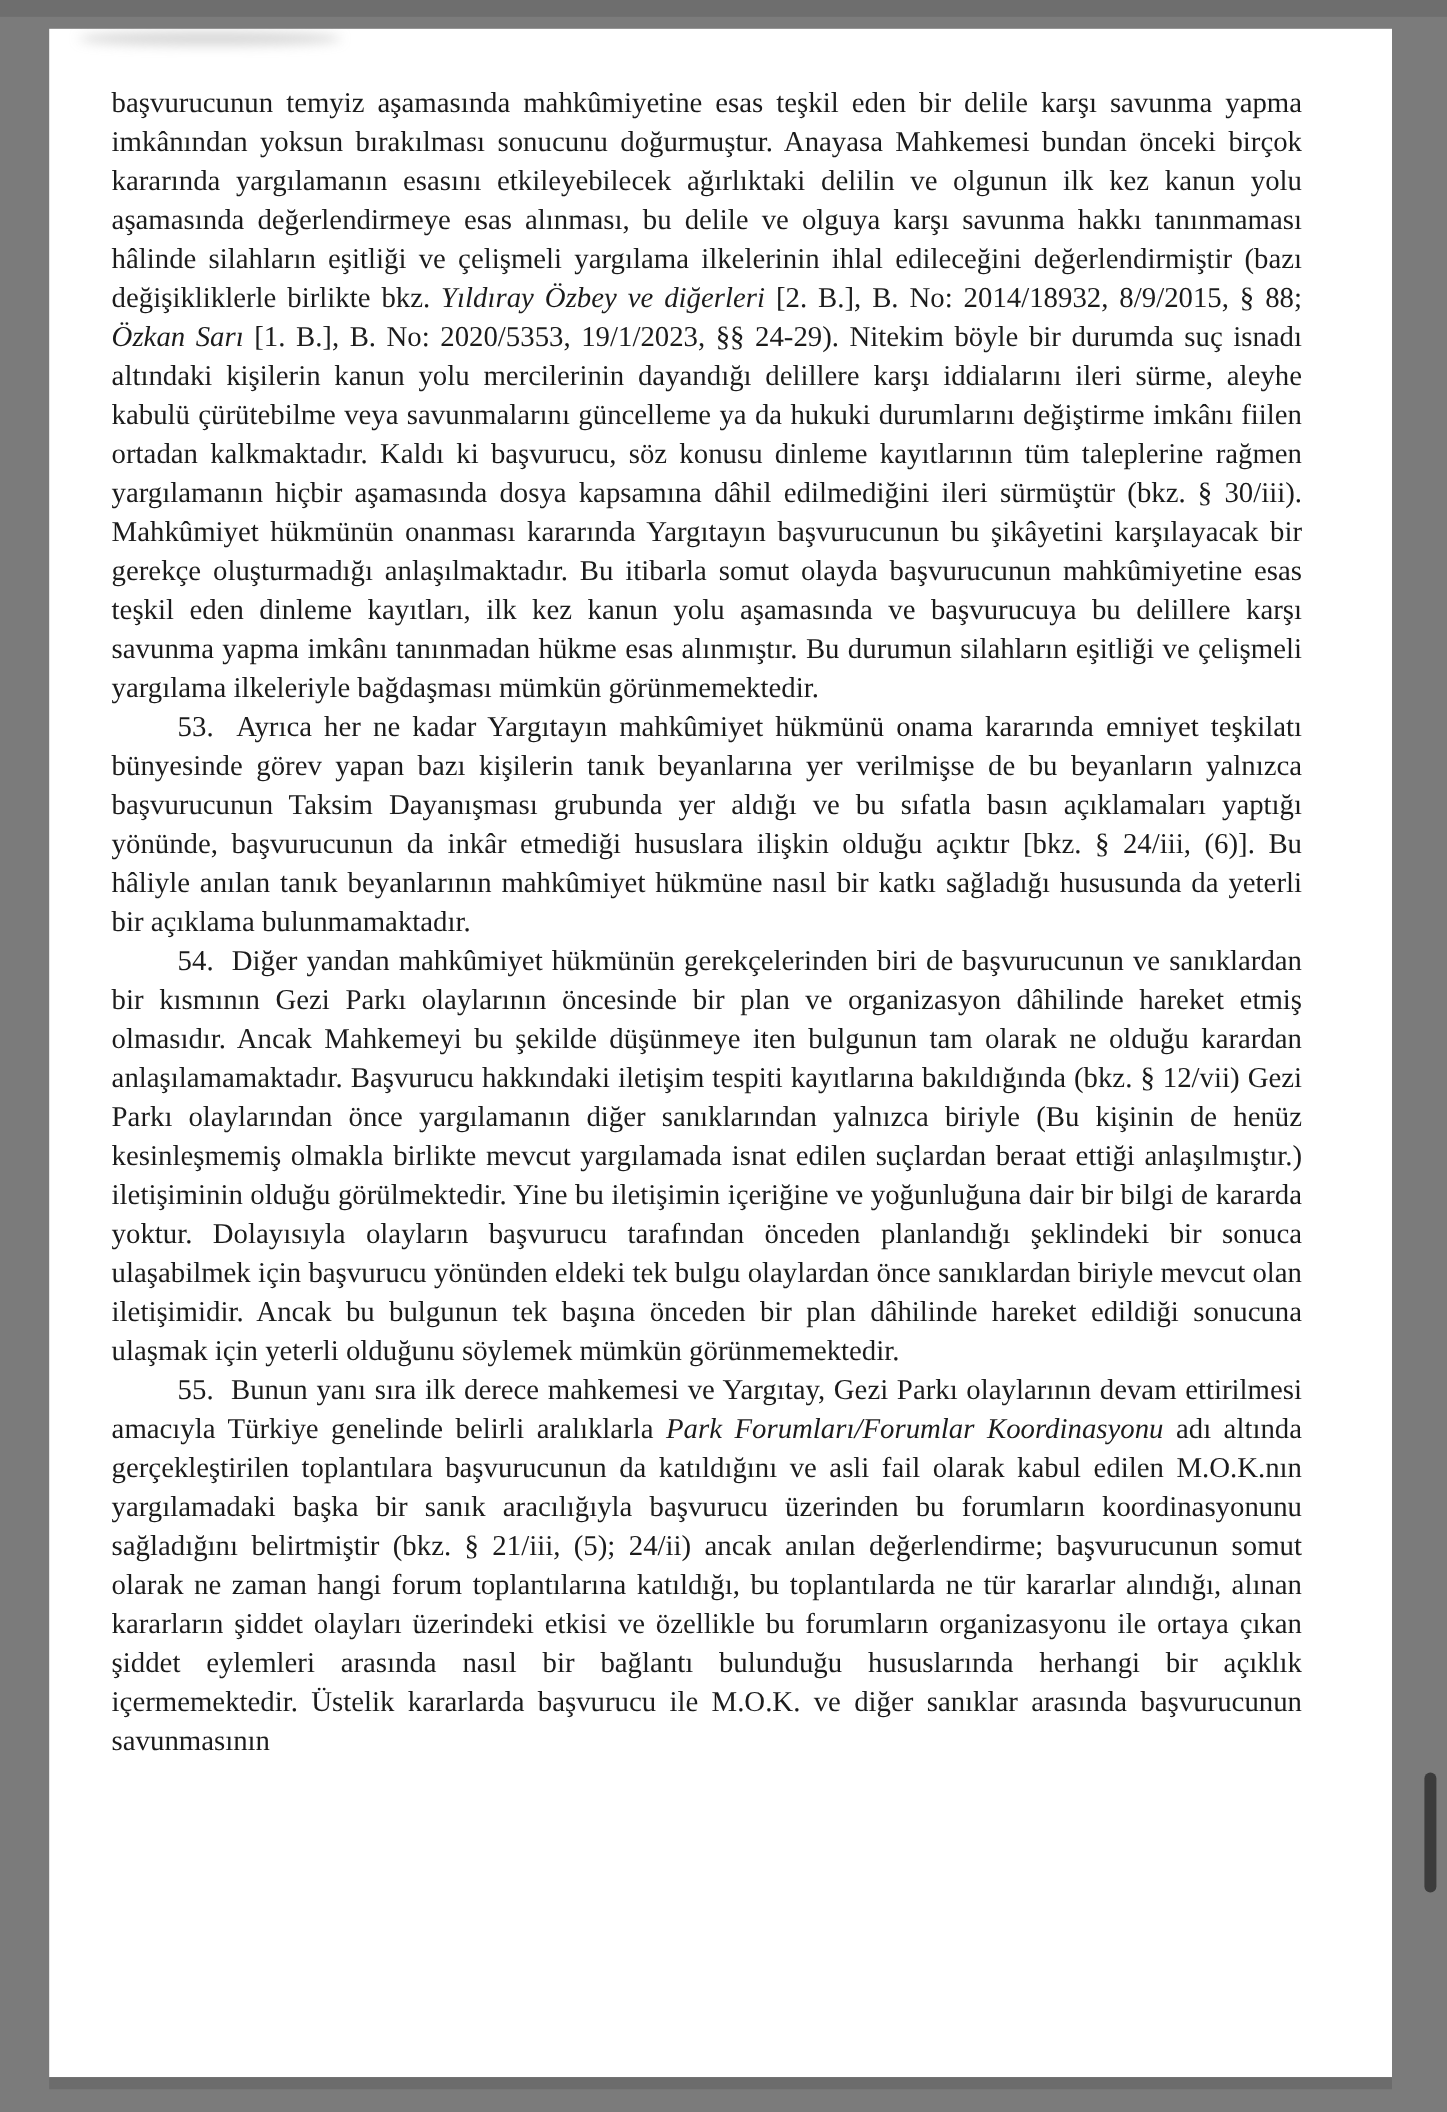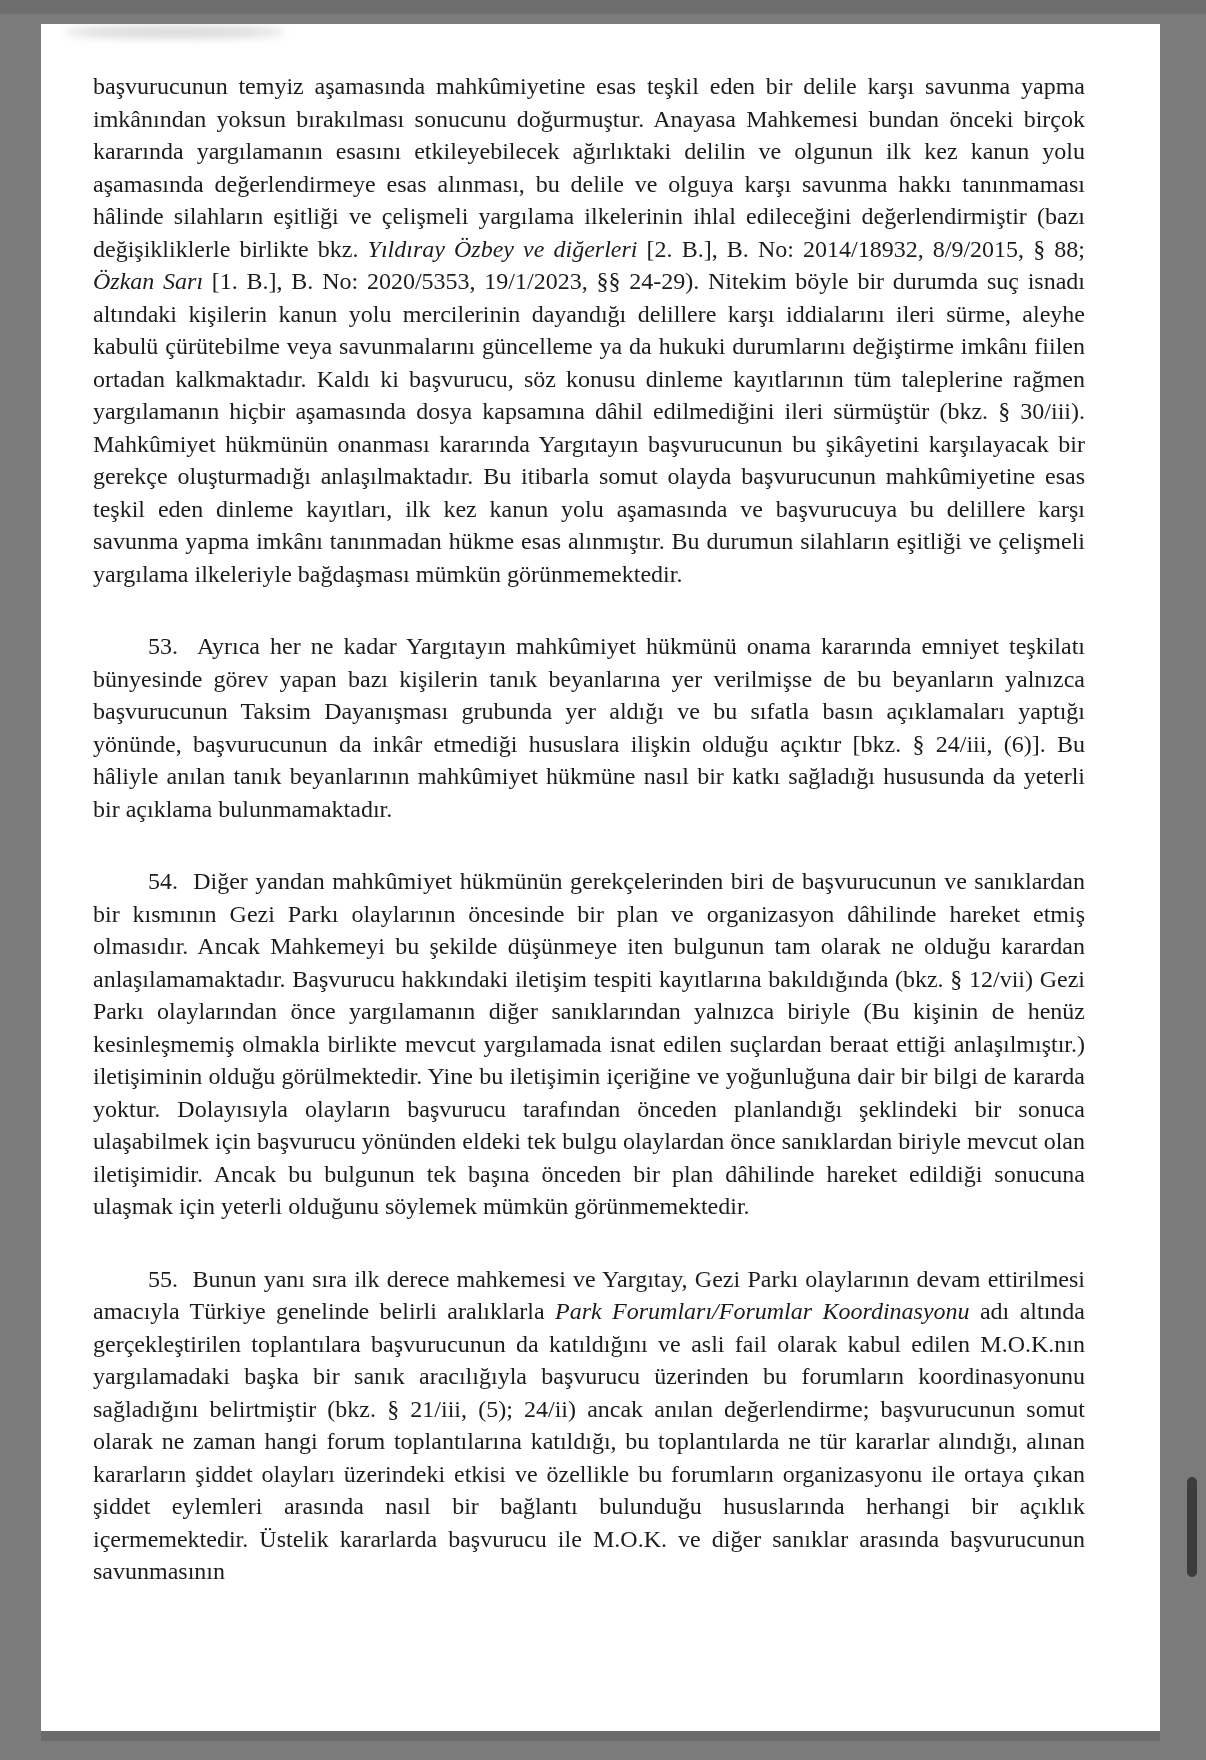--- a/index.html
+++ b/index.html
@@ -36,21 +36,21 @@
     border-radius:50%;
   }
   .text-block{
     position:absolute;left:52px;top:46px;width:992px;
     color:var(--ink);
     font-size:24px;
     line-height:32.5px;
     text-align:justify;
   }
   .para{margin:0;}
-  .para + .para{margin-top:40px;}
+  .para + .para{}
   .para.indent{text-indent:55px;}
   .it{font-style:italic;}
   .scrollbar-thumb{
     position:absolute;left:1187px;top:1477px;width:10px;height:100px;
     background:var(--thumb);
     border-radius:5px;
   }
 </style>
 </head>
 <body>

